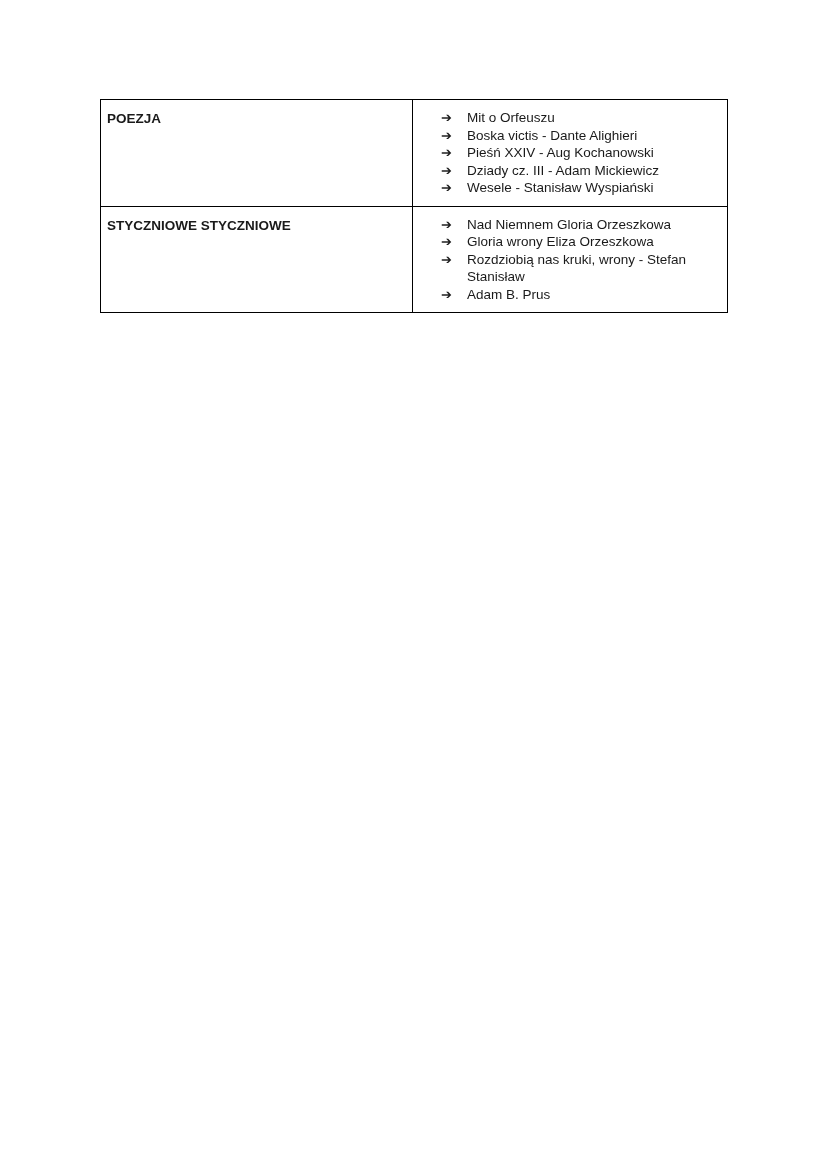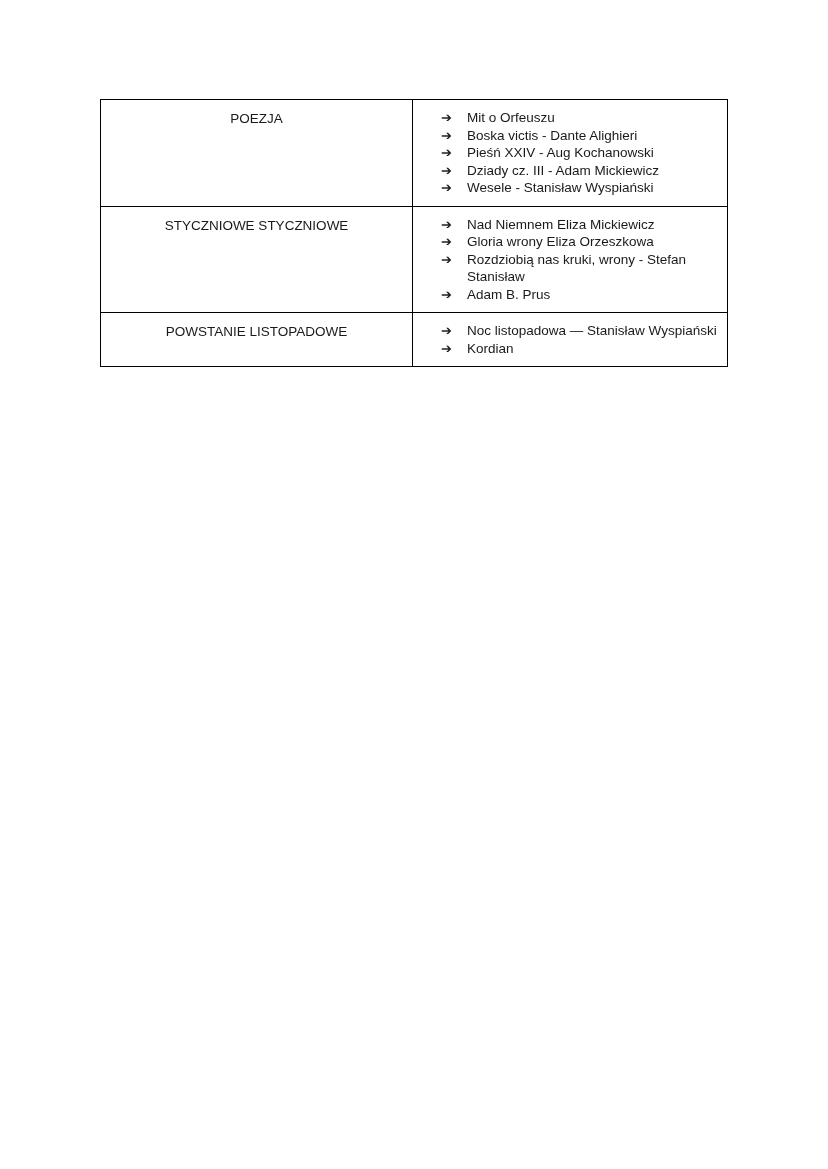--- a/index.html
+++ b/index.html
@@ -26,22 +26,23 @@
     table-layout: fixed;
   }
   table.lit-table td {
     border: 1px solid #000000;
     vertical-align: top;
     font-size: 13.5px;
     line-height: 17.5px;
   }
   td.category-cell {
     width: 312px;
-    text-align: center;
+    text-align: left;
     padding: 10px 6px 10px 6px;
+    font-weight: bold;
   }
   td.items-cell {
     width: 315px;
     padding: 9px 8px 9px 28px;
   }
   ul.items-list {
     list-style: none;
     margin: 0;
     padding: 0;
   }
@@ -93,47 +94,32 @@
               </li>
             </ul>
           </td>
         </tr>
         <tr>
           <td class="category-cell"><span>STYCZNIOWE STYCZNIOWE</span></td>
           <td class="items-cell">
             <ul class="items-list">
               <li class="item">
                 <span class="arrow">➔</span>
-                <span class="item-text">Nad Niemnem Eliza Mickiewicz</span>
+                <span class="item-text">Nad Niemnem Gloria Orzeszkowa</span>
               </li>
               <li class="item">
                 <span class="arrow">➔</span>
                 <span class="item-text">Gloria wrony Eliza Orzeszkowa</span>
               </li>
               <li class="item">
                 <span class="arrow">➔</span>
                 <span class="item-text">Rozdziobią nas kruki, wrony - Stefan Stanisław</span>
               </li>
               <li class="item">
                 <span class="arrow">➔</span>
                 <span class="item-text">Adam B. Prus</span>
               </li>
             </ul>
           </td>
         </tr>
-        <tr>
-          <td class="category-cell"><span>POWSTANIE LISTOPADOWE</span></td>
-          <td class="items-cell">
-            <ul class="items-list">
-              <li class="item">
-                <span class="arrow">➔</span>
-                <span class="item-text">Noc listopadowa — Stanisław Wyspiański</span>
-              </li>
-              <li class="item">
-                <span class="arrow">➔</span>
-                <span class="item-text">Kordian</span>
-              </li>
-            </ul>
-          </td>
-        </tr>
       </tbody>
   </table>
 </div>
 
 </body></html>

